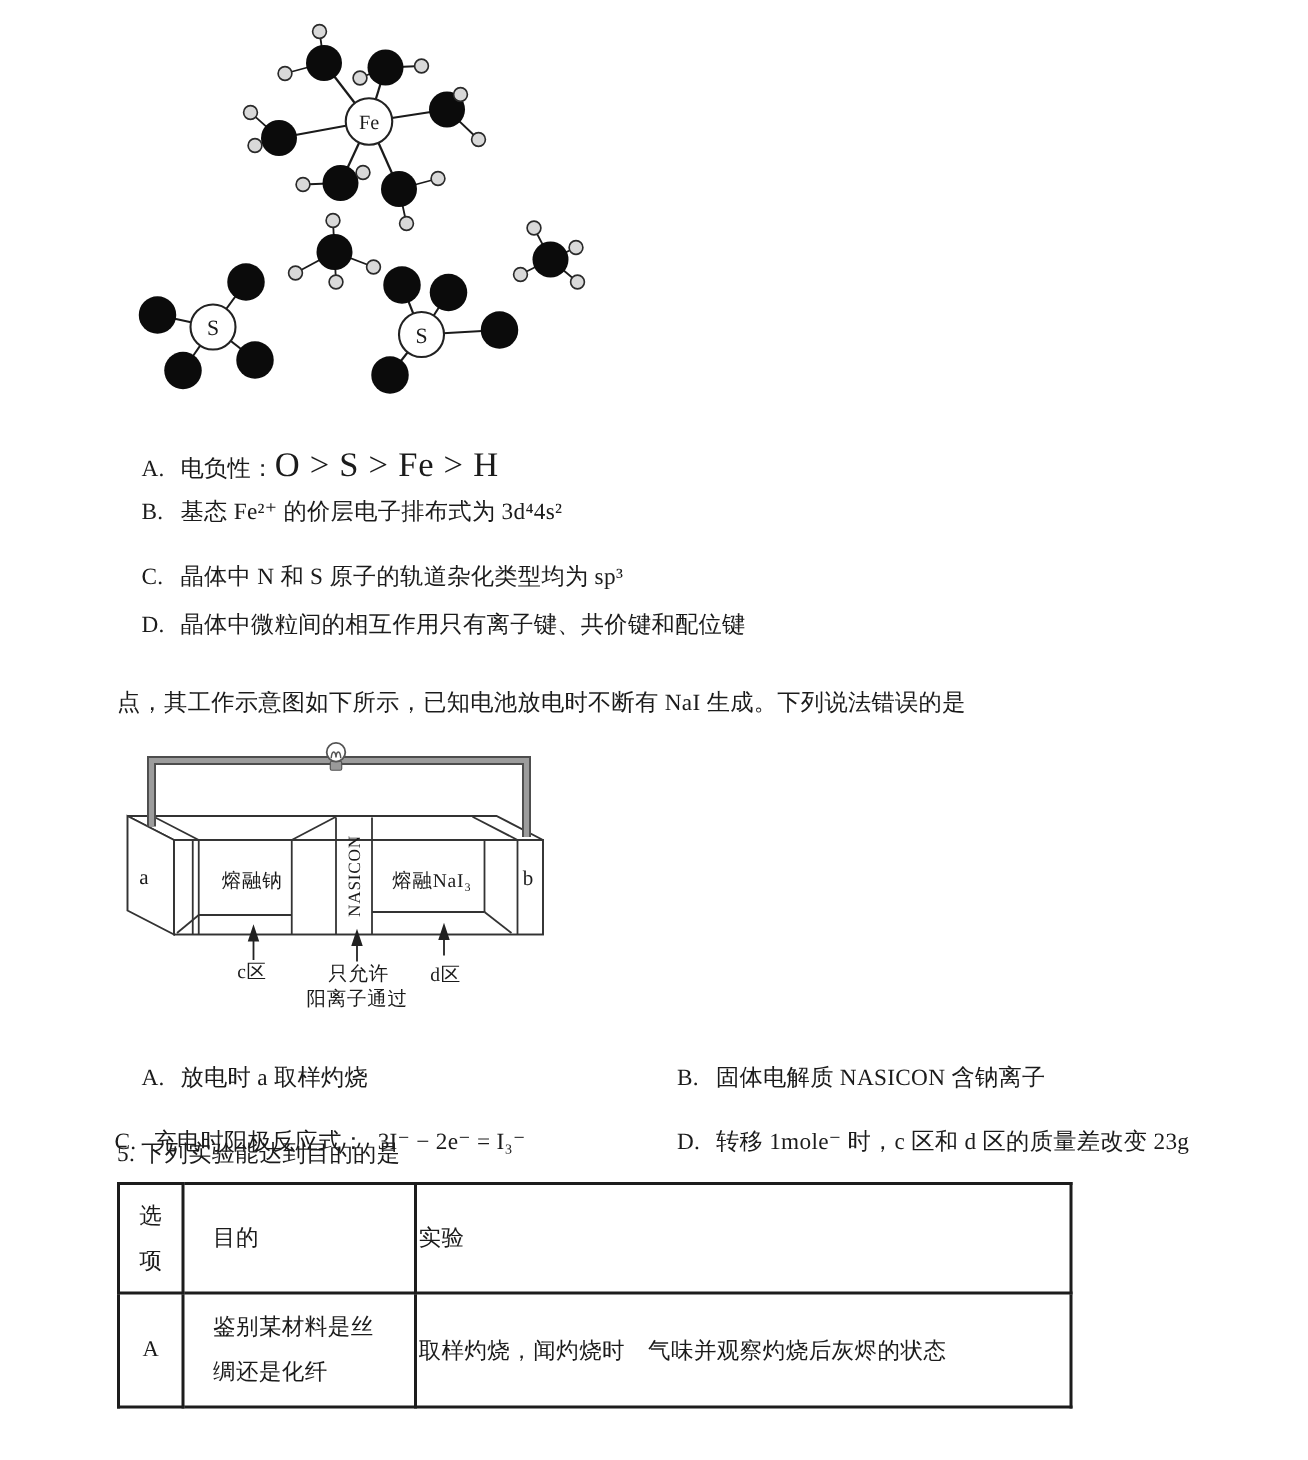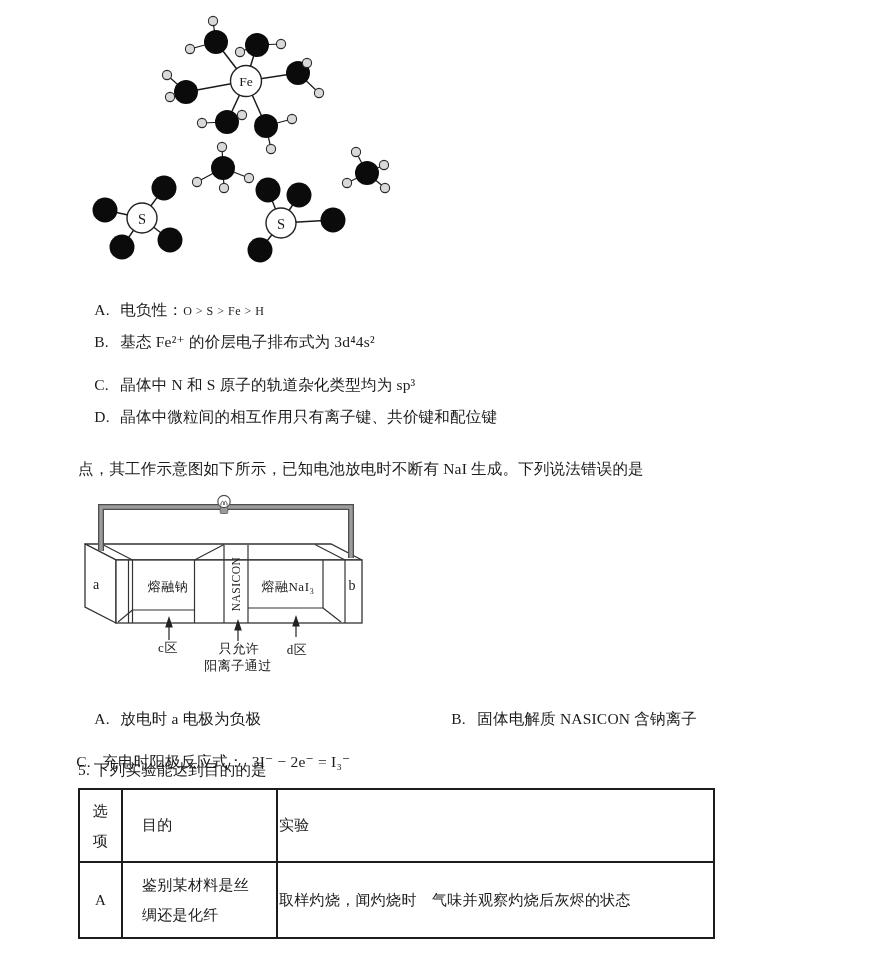--- a/index.html
+++ b/index.html
@@ -2,21 +2,21 @@
 <html><head>
 <meta charset="utf-8">
 <style>
   html,body{margin:0;padding:0;background:#fff;}
   .page{position:relative;width:872px;height:973px;background:#ffffff;overflow:hidden;
         font-family:"Liberation Serif","DejaVu Serif",serif;color:#1b1b1b;}
   .abs{position:absolute;}
   .line{position:absolute;font-size:15.5px;line-height:19px;white-space:pre;letter-spacing:.2px;}
   .optrow{position:absolute;font-size:15.5px;line-height:19px;white-space:pre;letter-spacing:.2px;}
   .optrow .lab{display:inline-block;min-width:17px;margin-right:9px;}
-  .formula{font-size:12px;letter-spacing:.5px;}
+  .formula{font-size:23px;letter-spacing:.5px;}
   .stem-justify{position:absolute;left:78px;width:757px;font-size:15.5px;line-height:20px;
                 text-align:justify;text-align-last:justify;letter-spacing:.2px;}
   table.exp{position:absolute;left:78px;top:788px;border-collapse:collapse;table-layout:fixed;}
   table.exp td{border:2px solid #1c1c1c;font-size:15px;vertical-align:middle;letter-spacing:.3px;}
   td.c-opt{width:39px;text-align:center;}
   td.c-purpose{width:133px;padding-left:19px;margin-left:26px;}
   td.c-exp{width:433px;margin-left:44px;}
   tr.hdr td{height:69px;}
   tr.row td{height:72px;}
   .two-line{line-height:30px;}
@@ -210,27 +210,30 @@
       <line x1="221" y1="149" x2="221" y2="137"></line>
         <polygon points="221,129 218,138 224,138"></polygon>
     </g>
     <text x="93" y="164" text-anchor="middle" class="cnlabel">c区</text>
     <text x="164" y="165" text-anchor="middle" class="cnlabel">只允许</text>
     <text x="163" y="182" text-anchor="middle" class="cnlabel">阳离子通过</text>
     <text x="222" y="166" text-anchor="middle" class="cnlabel">d区</text>
   </svg>
 
   <div class="optrow" style="left:78px;top:690px;">
-    <span class="lab">A.</span><span>放电时 a 电极为负极</span>
+    <span class="lab">A.</span><span>放电时 a 取样灼烧</span>
   </div>
   <div class="optrow" style="left:435px;top:690px;">
     <span class="lab">B.</span><span>固体电解质 NASICON 含钠离子</span>
   </div>
   <div class="optrow" style="left:60px;top:733px;">
     <span class="lab">C.</span><span>充电时阳极反应式：  3I⁻ − 2e⁻ = I₃⁻</span>
+  </div>
+  <div class="optrow" style="left:435px;top:733px;">
+    <span class="lab">D.</span><span>转移 1mole⁻ 时，c 区和 d 区的质量差改变 23g</span>
   </div>
 
   <div class="line" style="left:78px;top:760px;">5. 下列实验能达到目的的是</div>
 
   <table class="exp">
     <tbody>
         <tr class="hdr">
       <td class="c-opt">
         <div class="two-line">选</div>
         <div class="two-line">项</div>

